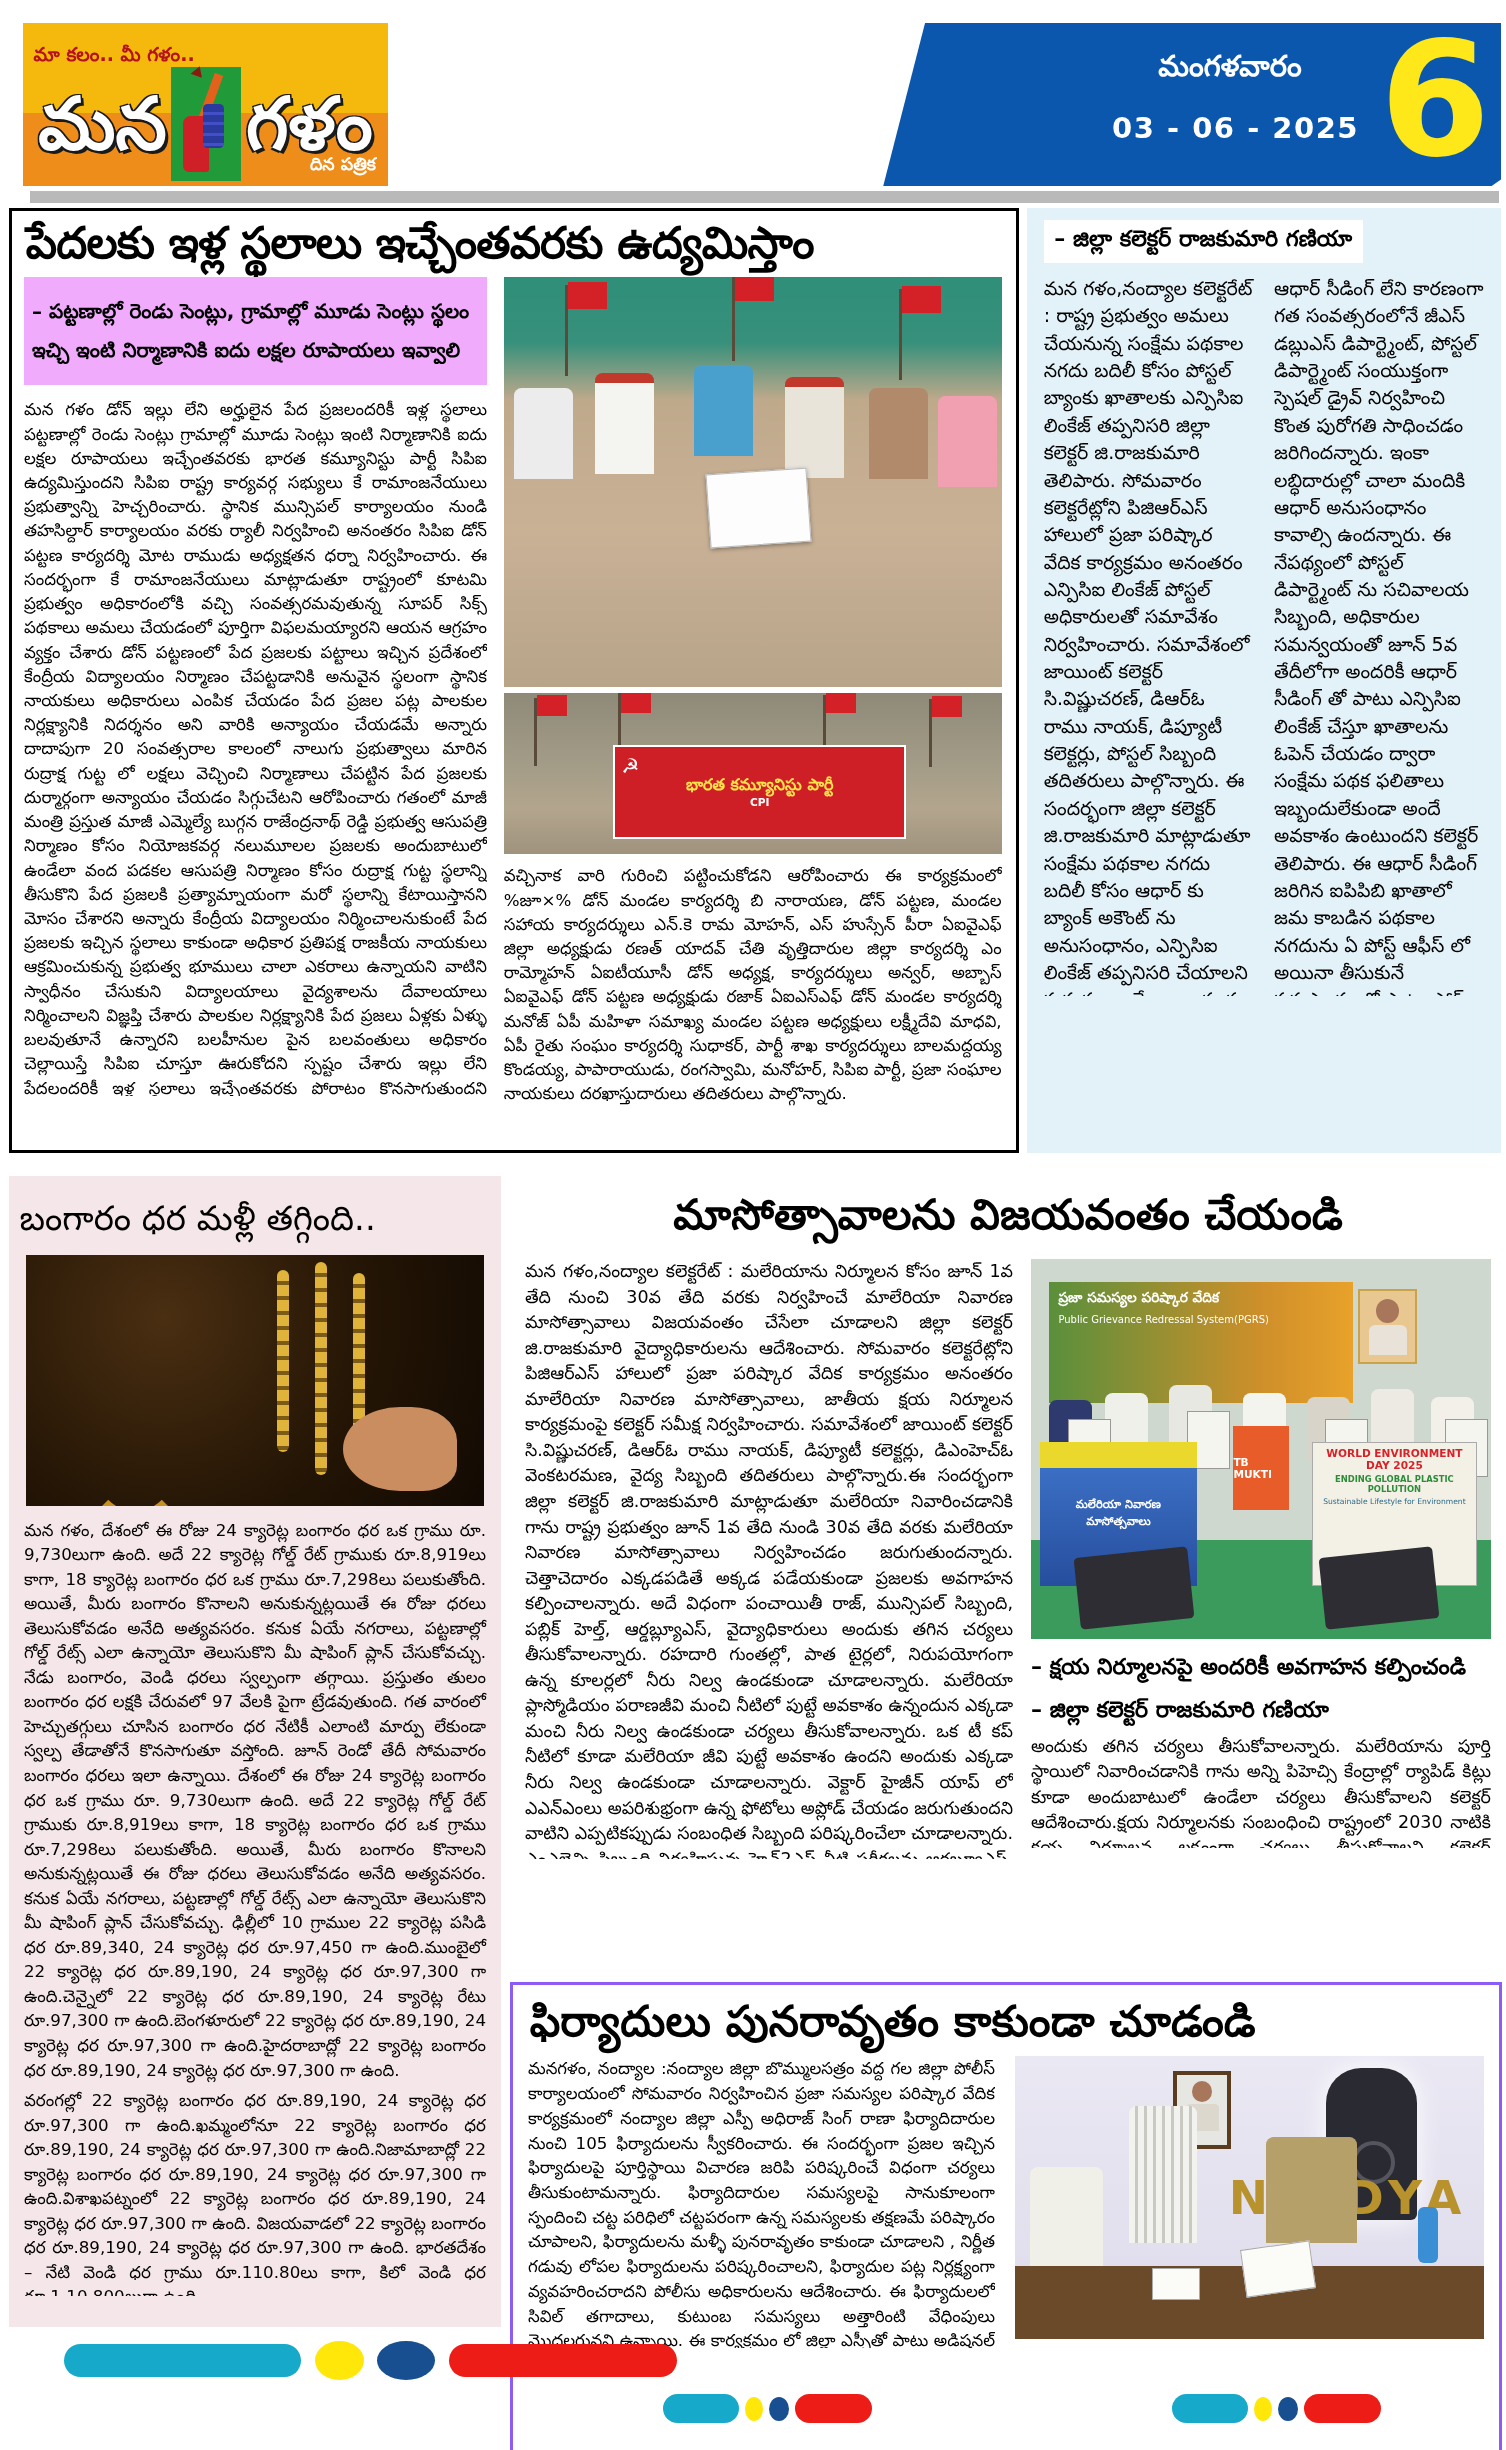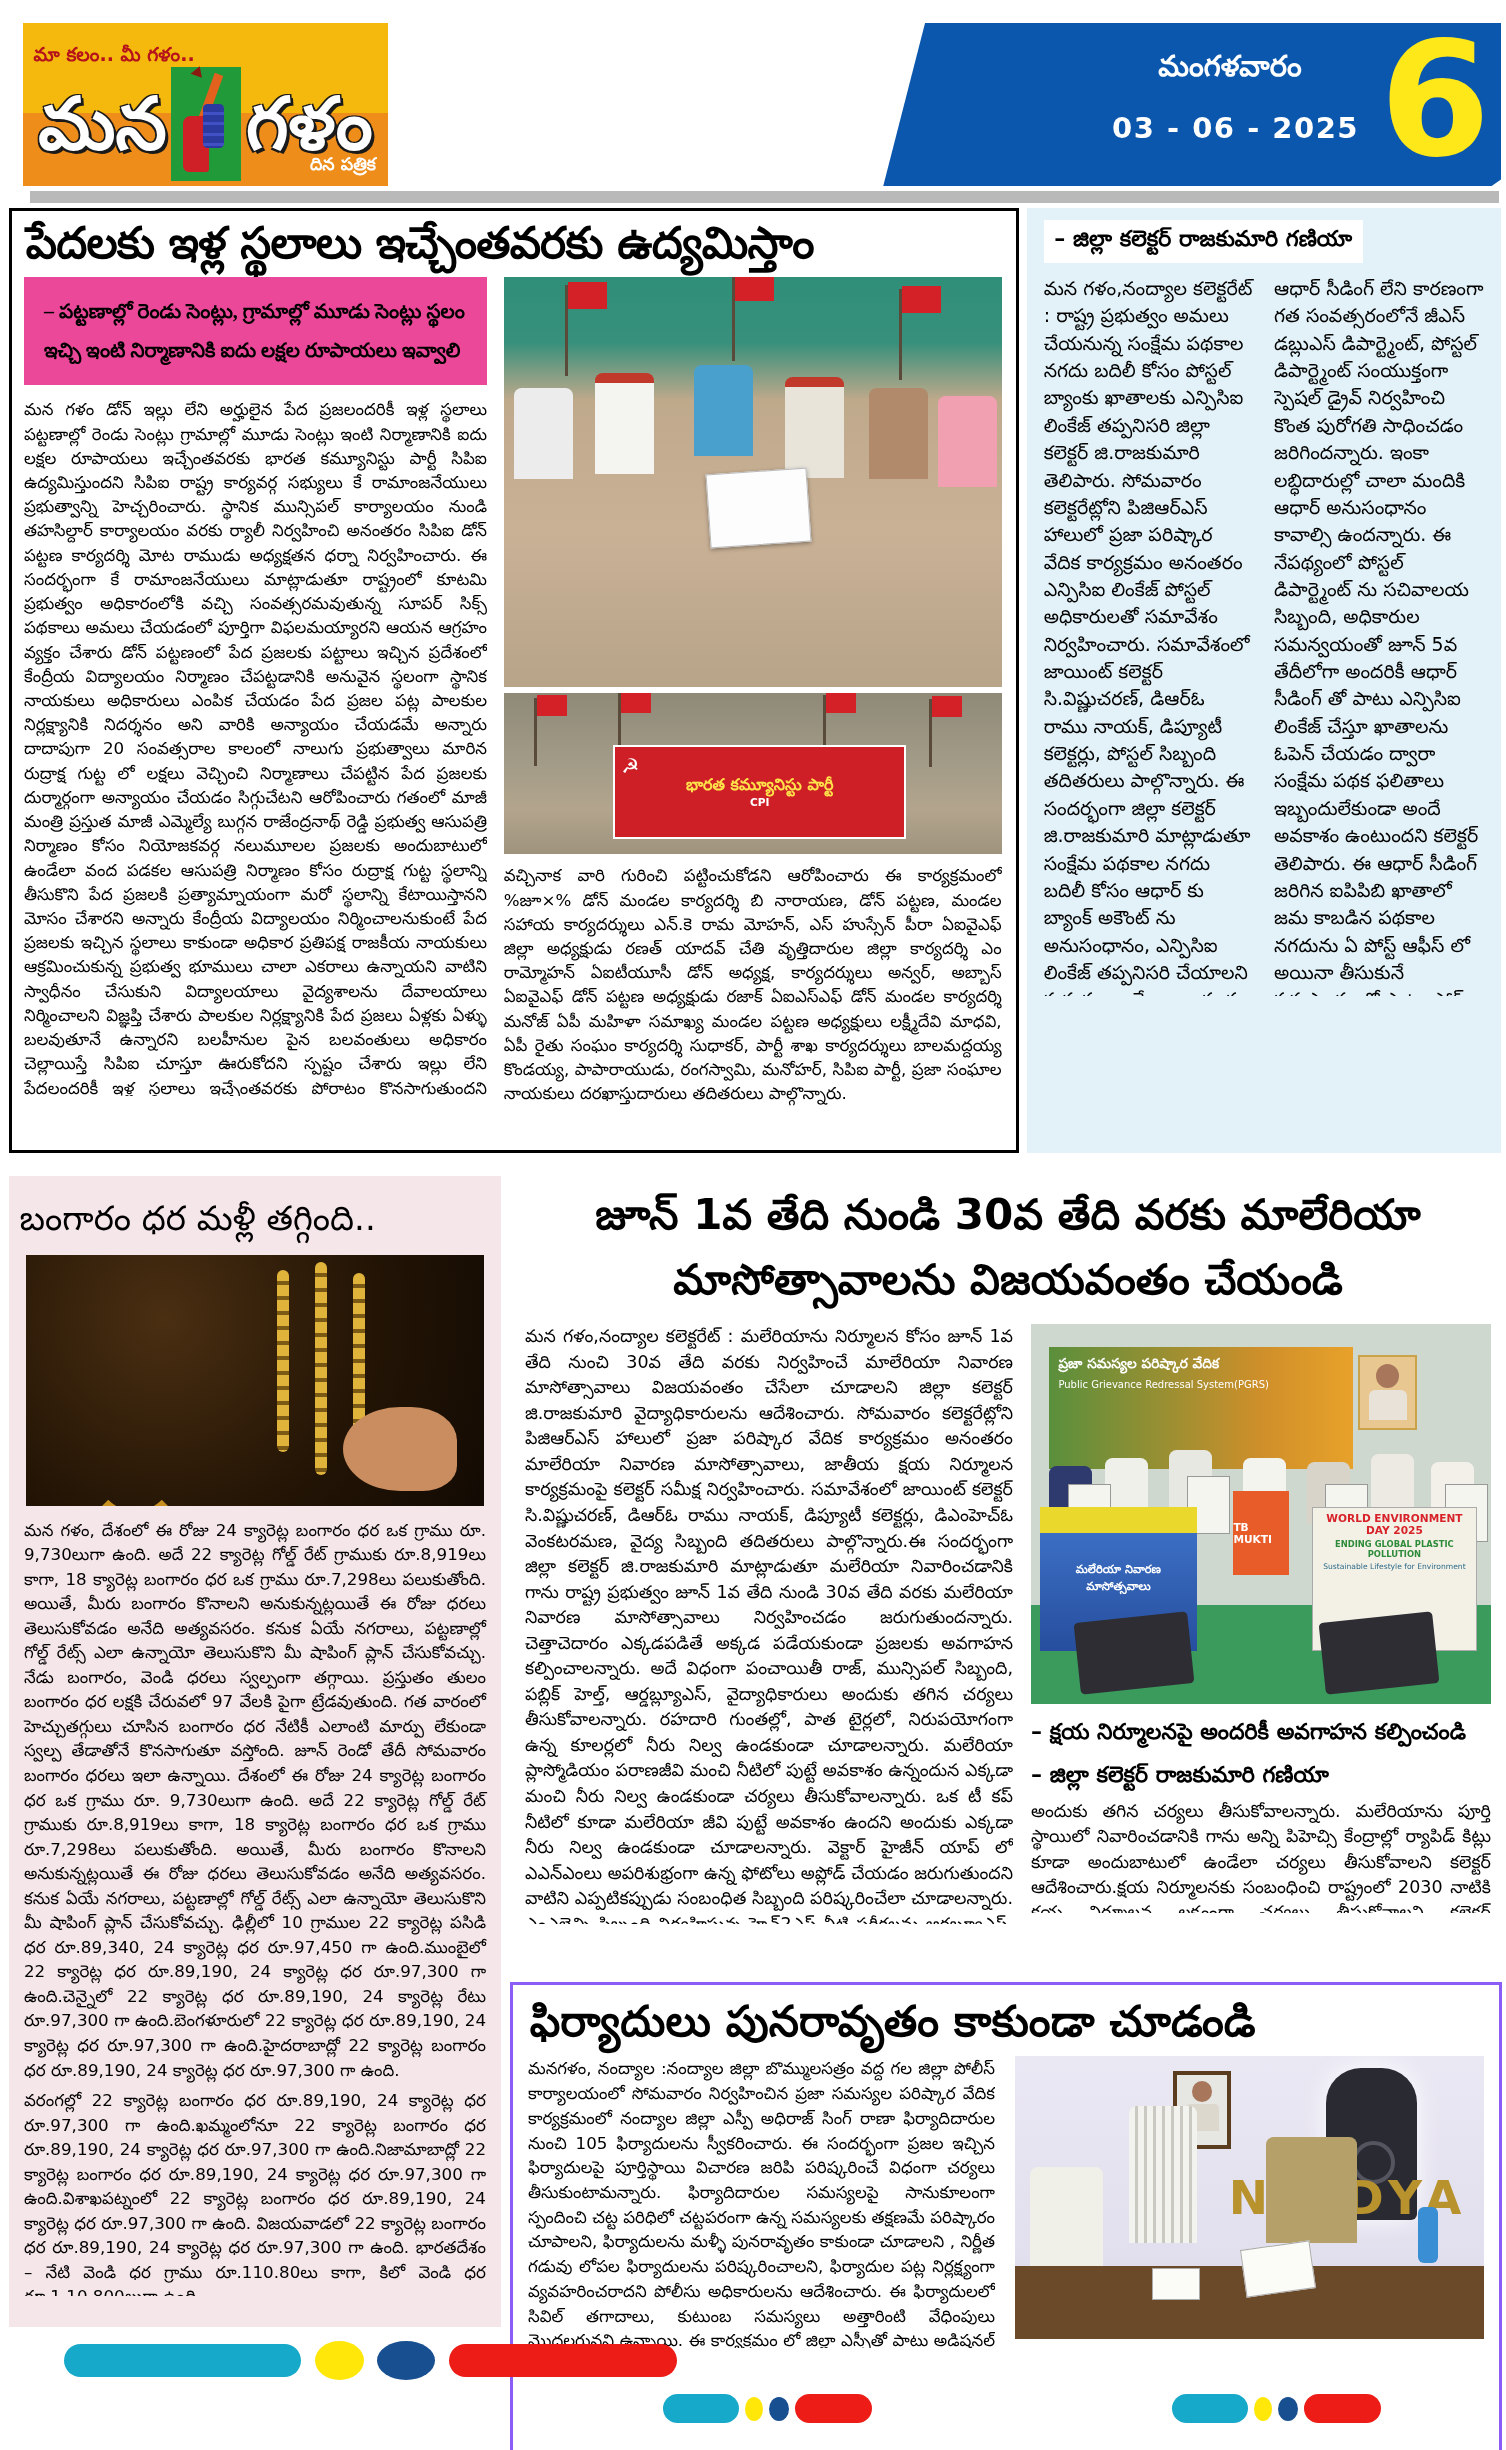--- a/index.html
+++ b/index.html
@@ -29,21 +29,21 @@
   .mh-date{position:absolute;top:88px;left:224px;width:258px;text-align:right;color:#fff;font-size:29px;
      font-weight:bold;letter-spacing:1.5px;}
   .mh-page6{position:absolute;right:10.6px;top:-10.6px;color:#ffe81a;font-size:159px;font-weight:bold;line-height:175px;}
   .mh-graybar{position:absolute;left:30px;top:191px;width:1469px;height:12px;background:#b9b9b9;}
   
   .a1{position:absolute;left:9px;top:208px;width:1010px;height:945px;border:3px solid #000;
       box-sizing:border-box;background:#fff;overflow:hidden;}
   .a1-headline{padding:6px 13.7px 0;font-size:44px;font-weight:800;letter-spacing:-0.8px;line-height:1.2;white-space:nowrap;}
   .a1-content{display:flex;gap:16.7px;padding:7.6px 12px 0;}
   .a1-left{width:463px;flex:none;}
-  .kicker{background:#ec4899;padding:15px 20px;font-weight:bold;font-size:20px;line-height:1.95;font-family:Liberation Serif, serif;}
+  .kicker{background:#f0abfc;padding:15px 8px;font-weight:bold;font-size:20px;line-height:1.95;}
   .a1-body1{margin-top:12px;font-size:16.7px;line-height:1.45;text-align:justify;height:699px;overflow:hidden;}
   .a1-right{width:498px;flex:none;}
   .photo{position:relative;overflow:hidden;}
   .photo1{height:410px;background:linear-gradient(180deg,#2f8f78 0%,#37907b 16%,#bfa98b 30%,#c9b196 62%,#b7a489 100%);}
   .flag{position:absolute;width:39px;height:27px;background:#d42027;}
   .pole{position:absolute;width:3px;background:#5a4a3a;}
   .person{position:absolute;}
   .head{width:32px;height:35px;border-radius:50%;background:#8a5a3a;margin:0 auto;}
   .torso{width:59px;height:91px;border-radius:7.6px 7.6px 0 0;margin-top:-3px;}
   .paper-doc{position:absolute;width:99px;height:72px;background:#fdfdfd;border:0.8px solid #bbb;transform:rotate(-4deg);
@@ -209,21 +209,20 @@
       <span class="hand"></span>
     </div>
     <div class="g-body">
       <p>మన గళం, దేశంలో ఈ రోజు 24 క్యారెట్ల బంగారం ధర ఒక గ్రాము రూ. 9,730లుగా ఉంది. అదే 22 క్యారెట్ల గోల్డ్ రేట్ గ్రాముకు రూ.8,919లు కాగా, 18 క్యారెట్ల బంగారం ధర ఒక గ్రాము రూ.7,298లు పలుకుతోంది. అయితే, మీరు బంగారం కొనాలని అనుకున్నట్లయితే ఈ రోజు ధరలు తెలుసుకోవడం అనేది అత్యవసరం. కనుక ఏయే నగరాలు, పట్టణాల్లో గోల్డ్ రేట్స్ ఎలా ఉన్నాయో తెలుసుకొని మీ షాపింగ్ ప్లాన్ చేసుకోవచ్చు. నేడు బంగారం, వెండి ధరలు స్వల్పంగా తగ్గాయి. ప్రస్తుతం తులం బంగారం ధర లక్షకి చేరువలో 97 వేలకి పైగా ట్రేడవుతుంది. గత వారంలో హెచ్చుతగ్గులు చూసిన బంగారం ధర నేటికీ ఎలాంటి మార్పు లేకుండా స్వల్ప తేడాతోనే కొనసాగుతూ వస్తోంది. జూన్ రెండో తేదీ సోమవారం బంగారం ధరలు ఇలా ఉన్నాయి. దేశంలో ఈ రోజు 24 క్యారెట్ల బంగారం ధర ఒక గ్రాము రూ. 9,730లుగా ఉంది. అదే 22 క్యారెట్ల గోల్డ్ రేట్ గ్రాముకు రూ.8,919లు కాగా, 18 క్యారెట్ల బంగారం ధర ఒక గ్రాము రూ.7,298లు పలుకుతోంది. అయితే, మీరు బంగారం కొనాలని అనుకున్నట్లయితే ఈ రోజు ధరలు తెలుసుకోవడం అనేది అత్యవసరం. కనుక ఏయే నగరాలు, పట్టణాల్లో గోల్డ్ రేట్స్ ఎలా ఉన్నాయో తెలుసుకొని మీ షాపింగ్ ప్లాన్ చేసుకోవచ్చు. ఢిల్లీలో 10 గ్రాముల 22 క్యారెట్ల పసిడి ధర రూ.89,340, 24 క్యారెట్ల ధర రూ.97,450 గా ఉంది.ముంబైలో 22 క్యారెట్ల ధర రూ.89,190, 24 క్యారెట్ల ధర రూ.97,300 గా ఉంది.చెన్నైలో 22 క్యారెట్ల ధర రూ.89,190, 24 క్యారెట్ల రేటు రూ.97,300 గా ఉంది.బెంగళూరులో 22 క్యారెట్ల ధర రూ.89,190, 24 క్యారెట్ల ధర రూ.97,300 గా ఉంది.హైదరాబాద్లో 22 క్యారెట్ల బంగారం ధర రూ.89,190, 24 క్యారెట్ల ధర రూ.97,300 గా ఉంది.</p>
       <p>వరంగల్లో 22 క్యారెట్ల బంగారం ధర రూ.89,190, 24 క్యారెట్ల ధర రూ.97,300 గా ఉంది.ఖమ్మంలోనూ 22 క్యారెట్ల బంగారం ధర రూ.89,190, 24 క్యారెట్ల ధర రూ.97,300 గా ఉంది.నిజామాబాద్లో 22 క్యారెట్ల బంగారం ధర రూ.89,190, 24 క్యారెట్ల ధర రూ.97,300 గా ఉంది.విశాఖపట్నంలో 22 క్యారెట్ల బంగారం ధర రూ.89,190, 24 క్యారెట్ల ధర రూ.97,300 గా ఉంది. విజయవాడలో 22 క్యారెట్ల బంగారం ధర రూ.89,190, 24 క్యారెట్ల ధర రూ.97,300 గా ఉంది. భారతదేశం – నేటి వెండి ధర గ్రాము రూ.110.80లు కాగా, కిలో వెండి ధర రూ.1,10,800లుగా ఉంది.</p>
     </div>
   </div>
 
   <div class="mal">
     <div class="m-headline">
-      <div>జూన్ 1వ తేది నుండి 30వ తేది వరకు మాలేరియా</div>
       <div>మాసోత్సావాలను విజయవంతం చేయండి</div>
     </div>
     <div class="m-row">
       <div class="m-left">మన గళం,నంద్యాల కలెక్టరేట్ : మలేరియాను నిర్మూలన కోసం జూన్ 1వ తేది నుంచి 30వ తేది వరకు నిర్వహించే మాలేరియా నివారణ మాసోత్సావాలు విజయవంతం చేసేలా చూడాలని జిల్లా కలెక్టర్ జి.రాజకుమారి వైద్యాధికారులను ఆదేశించారు. సోమవారం కలెక్టరేట్లోని పిజిఆర్ఎస్ హాలులో ప్రజా పరిష్కార వేదిక కార్యక్రమం అనంతరం మాలేరియా నివారణ మాసోత్సావాలు, జాతీయ క్షయ నిర్మూలన కార్యక్రమంపై కలెక్టర్ సమీక్ష నిర్వహించారు. సమావేశంలో జాయింట్ కలెక్టర్ సి.విష్ణుచరణ్, డిఆర్ఓ రాము నాయక్, డిప్యూటీ కలెక్టర్లు, డిఎంహెచ్ఓ వెంకటరమణ, వైద్య సిబ్బంది తదితరులు పాల్గొన్నారు.ఈ సందర్భంగా జిల్లా కలెక్టర్ జి.రాజకుమారి మాట్లాడుతూ మలేరియా నివారించడానికి గాను రాష్ట్ర ప్రభుత్వం జూన్ 1వ తేది నుండి 30వ తేది వరకు మలేరియా నివారణ మాసోత్సావాలు నిర్వహించడం జరుగుతుందన్నారు. చెత్తాచెదారం ఎక్కడపడితే అక్కడ పడేయకుండా ప్రజలకు అవగాహన కల్పించాలన్నారు. అదే విధంగా పంచాయితీ రాజ్, మున్సిపల్ సిబ్బంది, పబ్లిక్ హెల్త్, ఆర్డబ్ల్యూఎస్, వైద్యాధికారులు అందుకు తగిన చర్యలు తీసుకోవాలన్నారు. రహదారి గుంతల్లో, పాత టైర్లలో, నిరుపయోగంగా ఉన్న కూలర్లలో నీరు నిల్వ ఉండకుండా చూడాలన్నారు. మలేరియా ప్లాస్మోడియం పరాణజీవి మంచి నీటిలో పుట్టే అవకాశం ఉన్నందున ఎక్కడా మంచి నీరు నిల్వ ఉండకుండా చర్యలు తీసుకోవాలన్నారు. ఒక టీ కప్ నీటిలో కూడా మలేరియా జీవి పుట్టే అవకాశం ఉందని అందుకు ఎక్కడా నీరు నిల్వ ఉండకుండా చూడాలన్నారు. వెక్టార్ హైజీన్ యాప్ లో ఎఎన్ఎంలు అపరిశుభ్రంగా ఉన్న ఫోటోలు అప్లోడ్ చేయడం జరుగుతుందని వాటిని ఎప్పటికప్పుడు సంబంధిత సిబ్బంది పరిష్కరించేలా చూడాలన్నారు. ఎంఎల్హెచ్పి సిబ్బంది నిర్వహిస్తున్న హెచ్2ఎస్ నీటి పరీక్షలను ఆర్డబ్ల్యూఎస్, పంచాయతీ సెక్రటరీ సమన్వయం చేసుకుంటూ</div>
       <div class="m-right">
         <div class="photo m-photo">
           <div class="backdrop">
             <div class="t1">ప్రజా సమస్యల పరిష్కార వేదిక</div>
             <div class="t2">Public Grievance Redressal System(PGRS)</div>
           </div>

